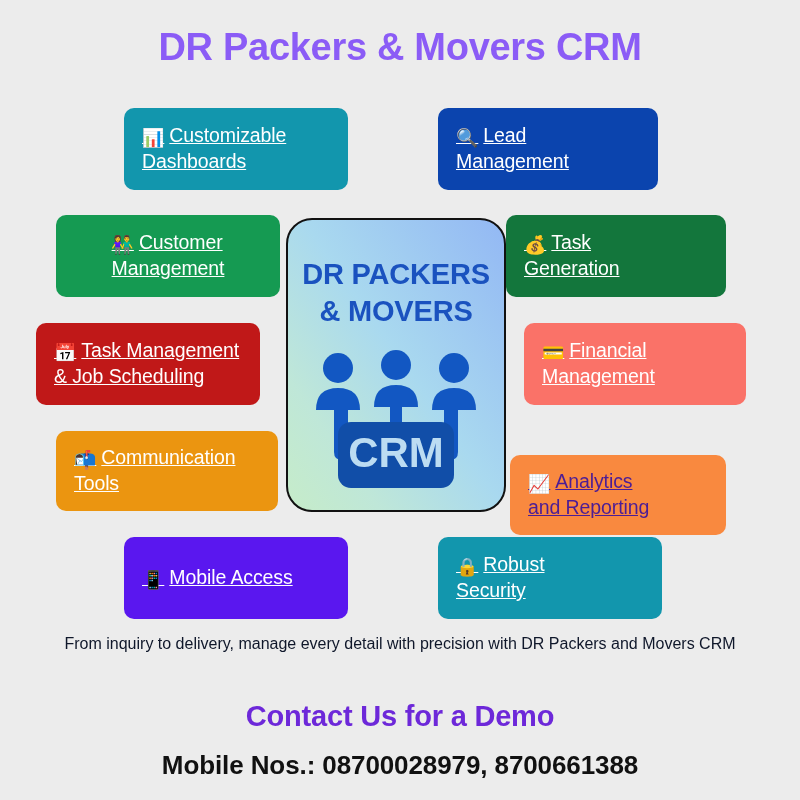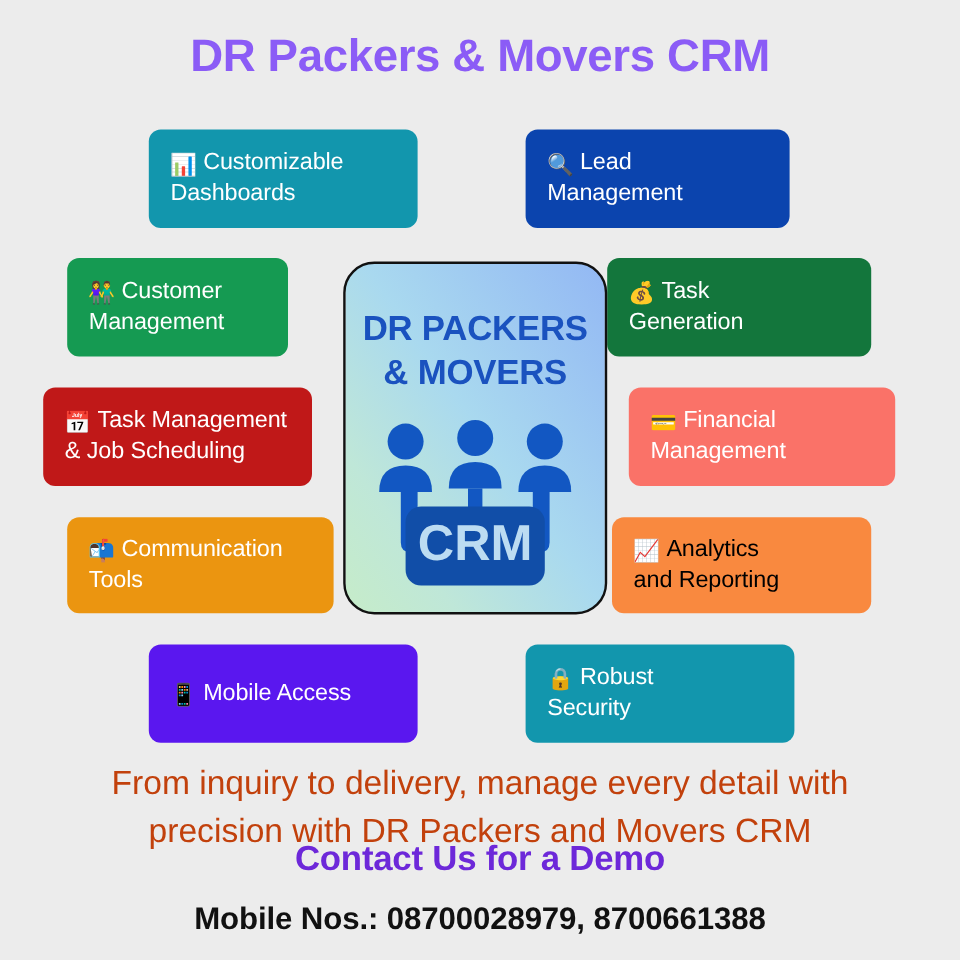--- a/index.html
+++ b/index.html
@@ -39,40 +39,42 @@
     position: absolute;
     border-radius: 10px;
     box-sizing: border-box;
     padding: 14px 18px;
     display: flex;
     align-items: center;
     color: #ffffff;
     font-size: 19.5px;
     line-height: 1.32;
     letter-spacing: -0.1px;
+    text-decoration: underline;
   }
   .card .label {
     display: block;
   }
   .card .emoji {
     font-size: 18px;
     margin-right: 5px;
     line-height: 1;
     vertical-align: -2px;
   }
   .card.dark-text {
-    color: #000000;
+    color: #4c1d95;
+    margin-top: 24px;
   }
 
   
   .c-dashboards { left: 124px; top: 108px; width: 224px; height: 82px; background: #1296ad; }
   .c-lead       { left: 438px; top: 108px; width: 220px; height: 82px; background: #0b44ae; }
 
   
-  .c-customer   { left: 56px;  top: 215px; width: 184px; height: 82px; background: #159a52; }
+  .c-customer   { left: 56px;  top: 215px; width: 224px; height: 82px; background: #159a52; justify-content: center; }
   .c-quote      { left: 506px; top: 215px; width: 220px; height: 82px; background: #13763c; }
 
   
   .c-task       { left: 36px;  top: 323px; width: 224px; height: 82px; background: #c01818; }
   .c-financial  { left: 524px; top: 323px; width: 222px; height: 82px; background: #fa7268; }
 
   
   .c-comm       { left: 56px;  top: 431px; width: 222px; height: 80px; background: #eb9510; }
   .c-analytics  { left: 510px; top: 431px; width: 216px; height: 80px; background: #f9893f; }
 
@@ -113,23 +115,23 @@
     height: 146px;
   }
 
   
   .tagline {
     position: absolute;
     top: 633px;
     left: 40px;
     width: 720px;
     text-align: center;
-    font-size: 28px;
+    font-size: 16px;
     line-height: 1.42;
-    color: #c2410c;
+    color: #0f172a;
   }
   .cta {
     position: absolute;
     top: 700px;
     left: 0;
     width: 800px;
     text-align: center;
     font-size: 29px;
     font-weight: bold;
     color: #6d28d9;

